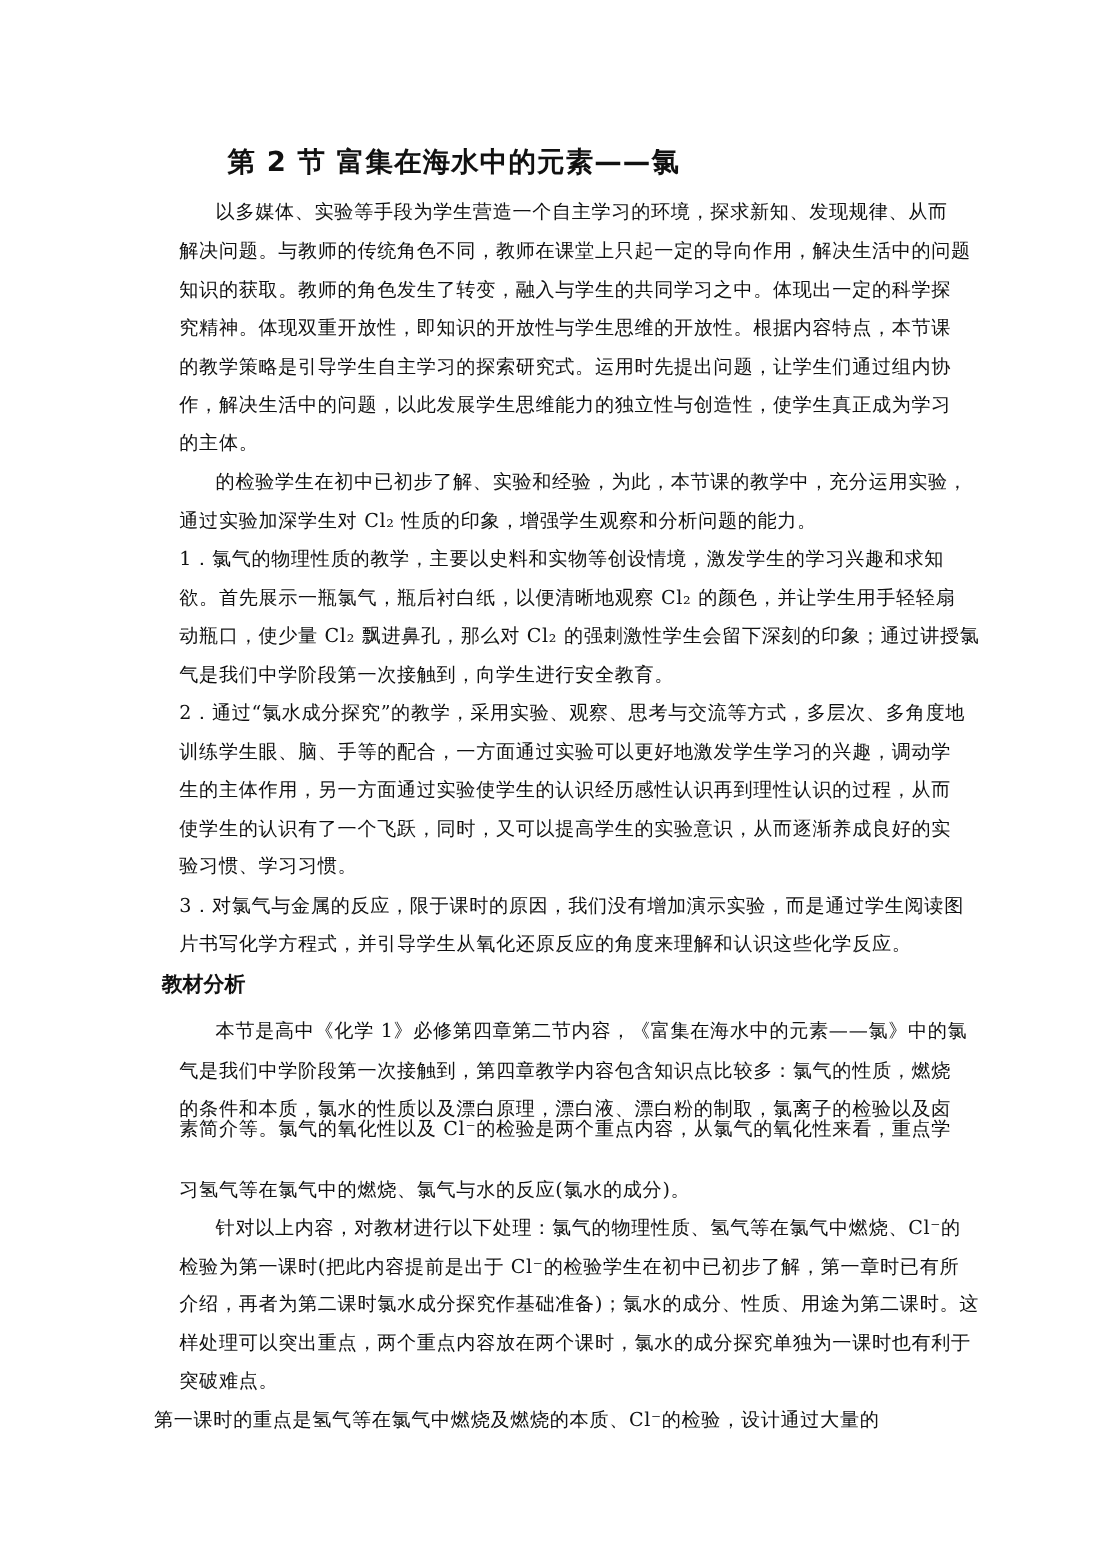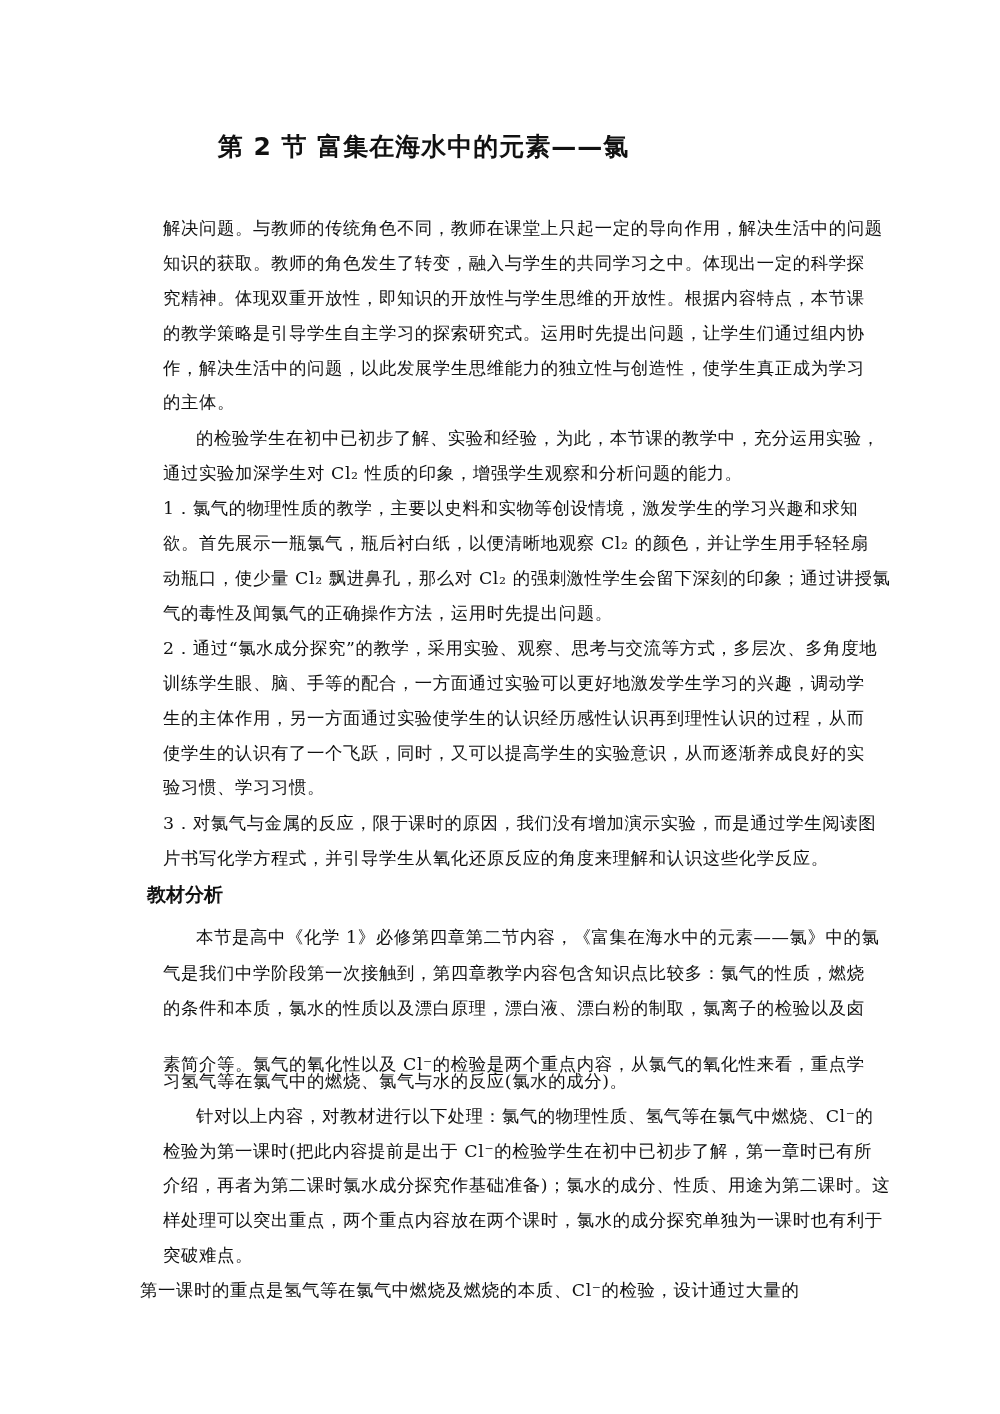--- a/index.html
+++ b/index.html
@@ -1,59 +1,60 @@
 <!DOCTYPE html>
 <html><head>
   <meta charset="utf-8">
   <style>
     html, body { margin: 0; padding: 0; background: #ffffff; }
     body { width: 1000px; height: 1414px; overflow: hidden; position: relative; font-family: "DejaVu Serif", "Liberation Serif", serif; color: #111; }
     .page { position: absolute; left: 0; top: 0; width: 1000px; height: 1414px; background: #fff; }
-    .title { position: absolute; top: 130px; left: 0; width: 825px; text-align: center; font-family: "DejaVu Sans", "Liberation Sans", sans-serif; font-weight: bold; font-size: 25px; letter-spacing: 1px; margin-left: 11px; }
+    .title { position: absolute; top: 130px; left: 0; width: 825px; text-align: center; font-family: "DejaVu Sans", "Liberation Sans", sans-serif; font-weight: bold; font-size: 25px; letter-spacing: 1px; }
     .line { position: absolute; left: 163px; white-space: nowrap; font-size: 17.4px; letter-spacing: 0.6px; }
     .indent { left: 196px; }
     .heading { position: absolute; left: 147px; font-family: "DejaVu Sans", "Liberation Sans", sans-serif; font-weight: bold; font-size: 19px; }
     .tight { left: 140px; }
   </style>
 </head>
 <body>
 
 <div class="page">
   <div class="title">第 2 节  富集在海水中的元素——氯</div>
 
+  <div class="line indent" style="top:180px">以多媒体、实验等手段为学生营造一个自主学习的环境，探求新知、发现规律、从而</div>
   <div class="line" style="top:216px">解决问题。与教师的传统角色不同，教师在课堂上只起一定的导向作用，解决生活中的问题</div>
   <div class="line" style="top:251px">知识的获取。教师的角色发生了转变，融入与学生的共同学习之中。体现出一定的科学探</div>
   <div class="line" style="top:286px">究精神。体现双重开放性，即知识的开放性与学生思维的开放性。根据内容特点，本节课</div>
   <div class="line" style="top:321px">的教学策略是引导学生自主学习的探索研究式。运用时先提出问题，让学生们通过组内协</div>
   <div class="line" style="top:356px">作，解决生活中的问题，以此发展学生思维能力的独立性与创造性，使学生真正成为学习</div>
   <div class="line" style="top:390px">的主体。</div>
 
   <div class="line indent" style="top:426px">的检验学生在初中已初步了解、实验和经验，为此，本节课的教学中，充分运用实验，</div>
   <div class="line" style="top:461px">通过实验加深学生对 Cl₂ 性质的印象，增强学生观察和分析问题的能力。</div>
 
   <div class="line" style="top:496px">1．氯气的物理性质的教学，主要以史料和实物等创设情境，激发学生的学习兴趣和求知</div>
   <div class="line" style="top:531px">欲。首先展示一瓶氯气，瓶后衬白纸，以便清晰地观察 Cl₂ 的颜色，并让学生用手轻轻扇</div>
   <div class="line" style="top:566px">动瓶口，使少量 Cl₂ 飘进鼻孔，那么对 Cl₂ 的强刺激性学生会留下深刻的印象；通过讲授氯</div>
-  <div class="line" style="top:601px">气的毒性及闻氯气的正确操作方法，运用时先提出问题。</div>
+  <div class="line" style="top:601px">气是我们中学阶段第一次接触到，向学生进行安全教育。</div>
 
   <div class="line" style="top:636px">2．通过“氯水成分探究”的教学，采用实验、观察、思考与交流等方式，多层次、多角度地</div>
   <div class="line" style="top:671px">训练学生眼、脑、手等的配合，一方面通过实验可以更好地激发学生学习的兴趣，调动学</div>
   <div class="line" style="top:706px">生的主体作用，另一方面通过实验使学生的认识经历感性认识再到理性认识的过程，从而</div>
   <div class="line" style="top:741px">使学生的认识有了一个飞跃，同时，又可以提高学生的实验意识，从而逐渐养成良好的实</div>
   <div class="line" style="top:775px">验习惯、学习习惯。</div>
 
   <div class="line" style="top:811px">3．对氯气与金属的反应，限于课时的原因，我们没有增加演示实验，而是通过学生阅读图</div>
   <div class="line" style="top:846px">片书写化学方程式，并引导学生从氧化还原反应的角度来理解和认识这些化学反应。</div>
 
   <div class="heading" style="top:882px">教材分析</div>
 
   <div class="line indent" style="top:925px">本节是高中《化学 1》必修第四章第二节内容，《富集在海水中的元素——氯》中的氯</div>
   <div class="line" style="top:961px">气是我们中学阶段第一次接触到，第四章教学内容包含知识点比较多：氯气的性质，燃烧</div>
   <div class="line" style="top:996px">的条件和本质，氯水的性质以及漂白原理，漂白液、漂白粉的制取，氯离子的检验以及卤</div>
-  <div class="line" style="top:1052px">素简介等。氯气的氧化性以及 Cl⁻的检验是两个重点内容，从氯气的氧化性来看，重点学</div>
+  <div class="line" style="top:1014px">素简介等。氯气的氧化性以及 Cl⁻的检验是两个重点内容，从氯气的氧化性来看，重点学</div>
   <div class="line" style="top:1069px">习氢气等在氯气中的燃烧、氯气与水的反应(氯水的成分)。</div>
 
   <div class="line indent" style="top:1104px">针对以上内容，对教材进行以下处理：氯气的物理性质、氢气等在氯气中燃烧、Cl⁻的</div>
   <div class="line" style="top:1139px">检验为第一课时(把此内容提前是出于  Cl⁻的检验学生在初中已初步了解，第一章时已有所</div>
   <div class="line" style="top:1173px">介绍，再者为第二课时氯水成分探究作基础准备)；氯水的成分、性质、用途为第二课时。这</div>
   <div class="line" style="top:1208px">样处理可以突出重点，两个重点内容放在两个课时，氯水的成分探究单独为一课时也有利于</div>
   <div class="line" style="top:1243px">突破难点。</div>
 
   <div class="line tight" style="top:1278px">第一课时的重点是氢气等在氯气中燃烧及燃烧的本质、Cl⁻的检验，设计通过大量的</div>
 </div>

